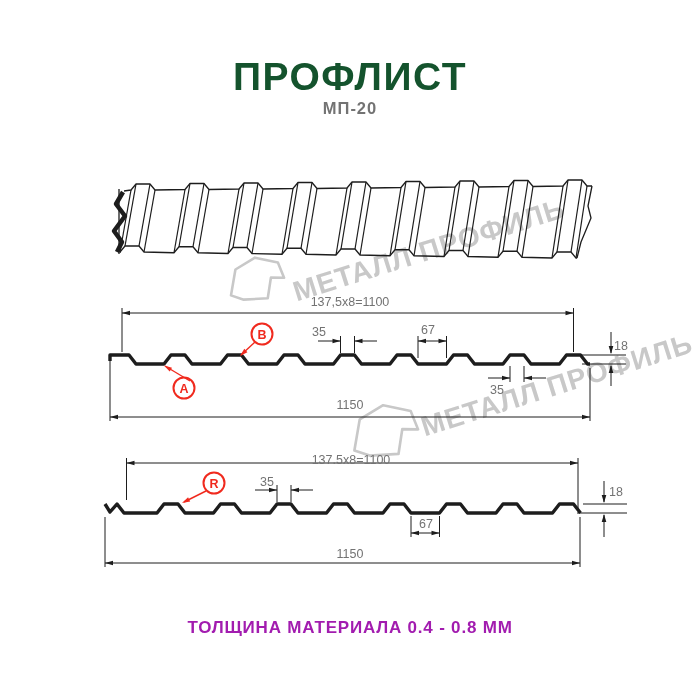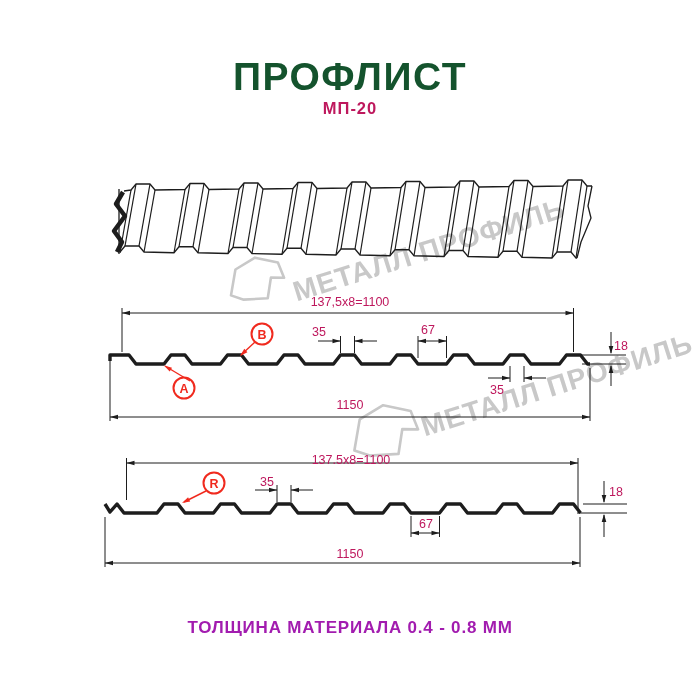--- a/index.html
+++ b/index.html
@@ -4,21 +4,21 @@
 <style>
   html,body{margin:0;padding:0;background:#ffffff;}
   .stage{position:relative;width:700px;height:700px;background:#ffffff;overflow:hidden;
          font-family:"Liberation Sans",sans-serif;}
   #art{position:absolute;left:0;top:0;z-index:2;}
   .wm-text{position:absolute;z-index:1;white-space:nowrap;
            font:700 28px "Liberation Sans",sans-serif;letter-spacing:1px;
            color:var(--wm,#c8c8c8);transform:rotate(-17.5deg);transform-origin:0 50%;}
   .wm1{left:294px;top:277px;}
   .wm2{left:422px;top:412px;}
-  .txt{position:absolute;z-index:3;transform:translate(-50%,-50%);white-space:nowrap;color:#be185d;}
+  .txt{position:absolute;z-index:3;transform:translate(-50%,-50%);white-space:nowrap;color:#737373;}
   .title{font:800 39px "Liberation Sans",sans-serif;letter-spacing:1.5px;color:#14532d;}
   .subtitle{font:700 16.5px "Liberation Sans",sans-serif;letter-spacing:1px;}
   .footer{font:700 17px "Liberation Sans",sans-serif;letter-spacing:0.8px;color:#a21caf;}
   .dim{font:400 12.5px "Liberation Sans",sans-serif;}
   .mark{position:absolute;z-index:3;width:19px;height:19px;border:2px solid var(--red,#f02a1e);
         border-radius:50%;color:var(--red,#f02a1e);display:flex;align-items:center;justify-content:center;
         font:700 12.5px "Liberation Sans",sans-serif;transform:translate(-50%,-50%);background:transparent;}
 </style>
 </head>
 <body>

